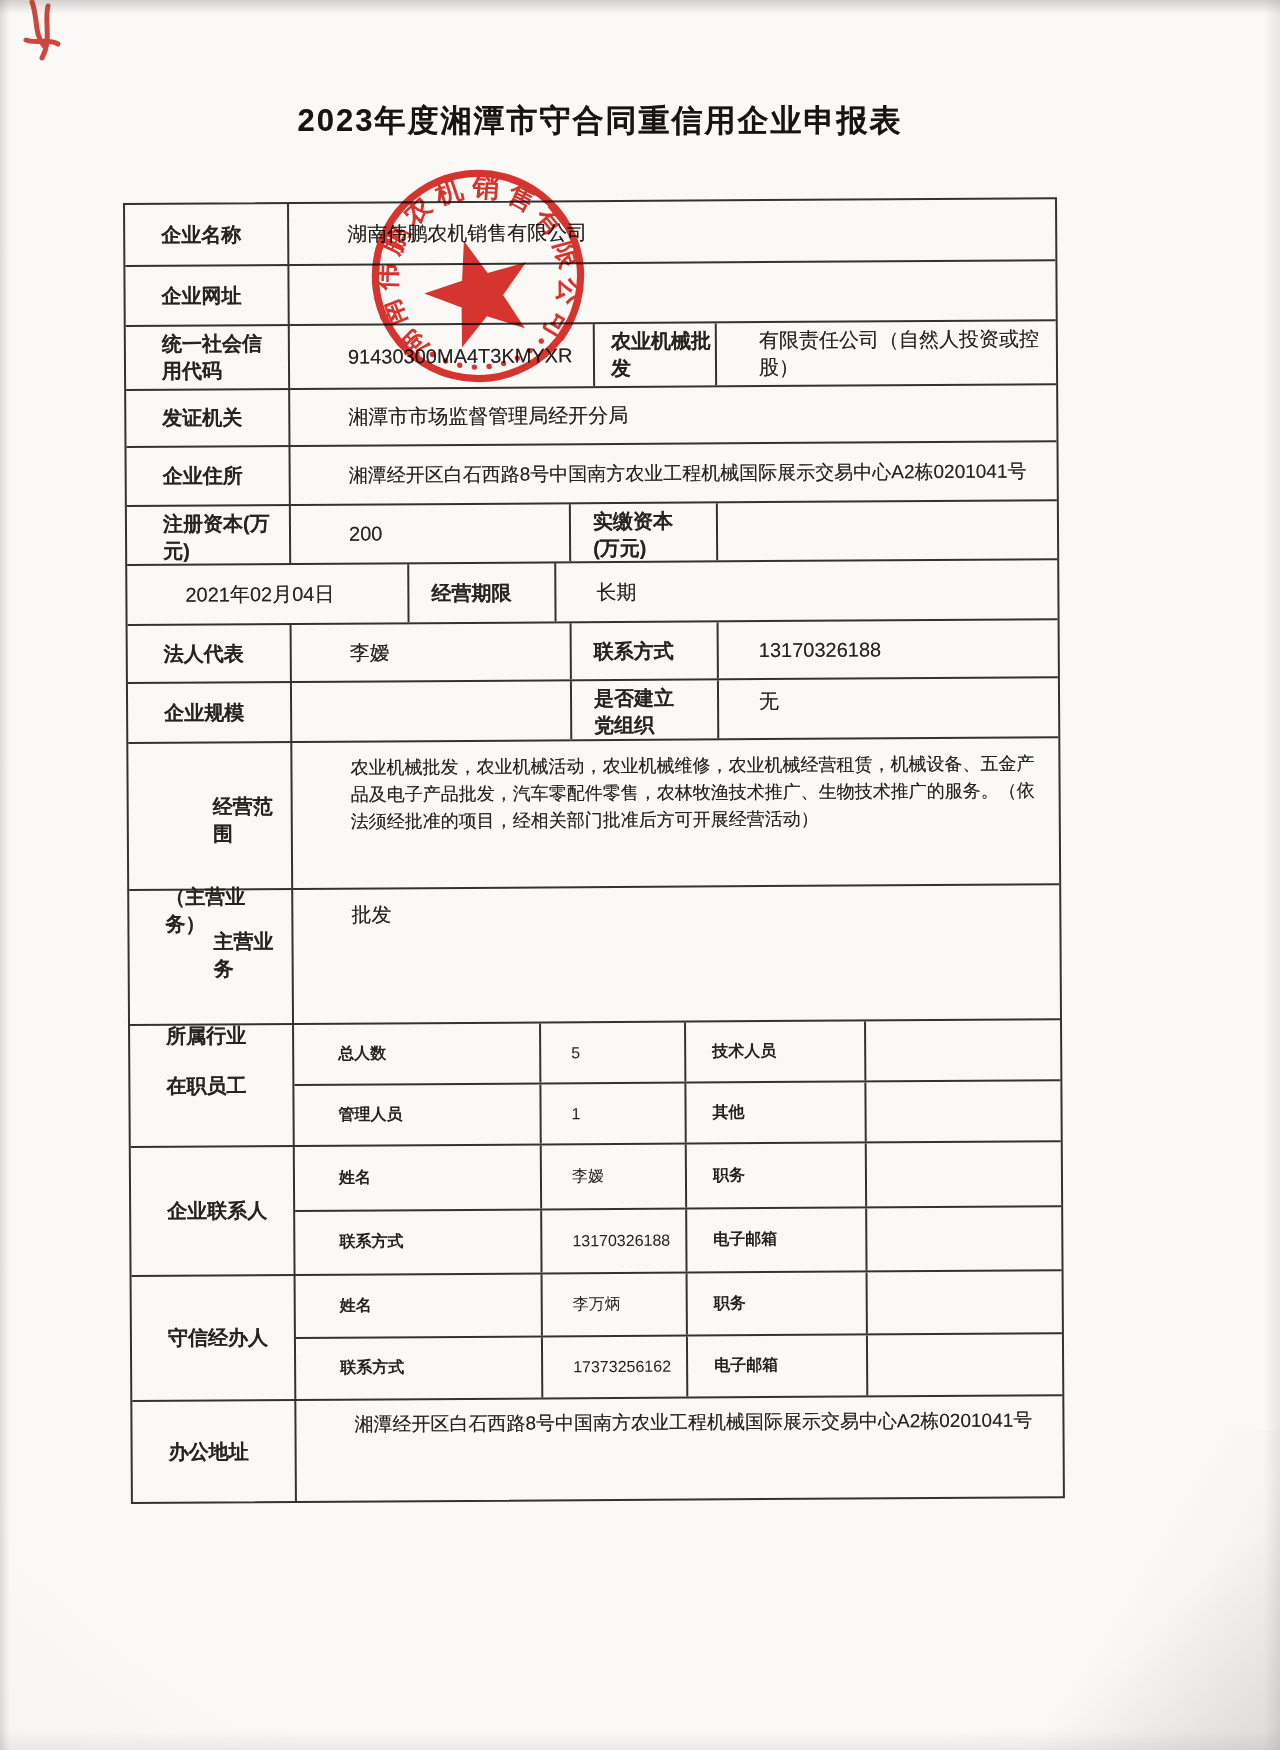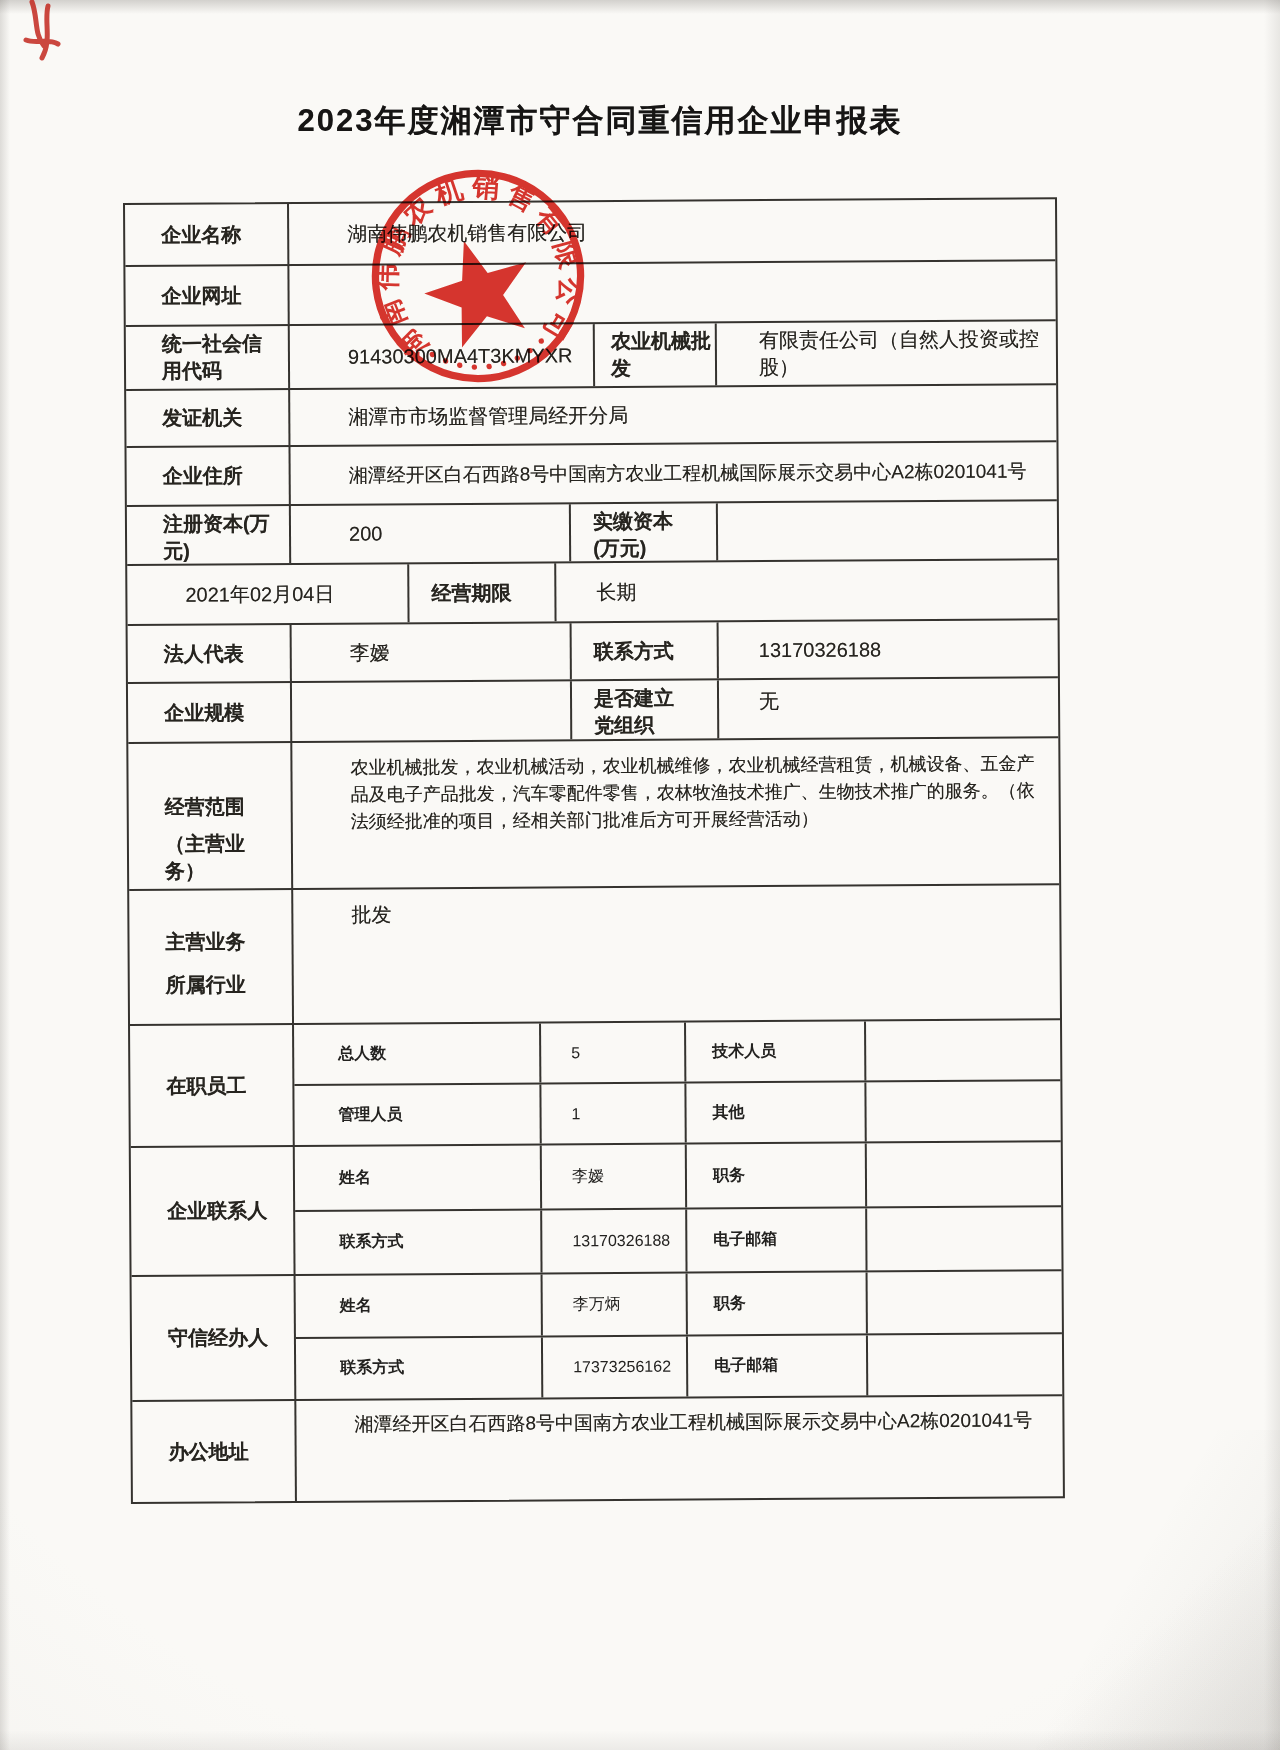--- a/index.html
+++ b/index.html
@@ -32,21 +32,21 @@
     text-shadow:0 0 .4px rgba(20,18,15,.5);}
   .cell + .cell, .subcol{border-left:2px solid #35332f;}
   .label{width:162px;flex:0 0 162px;padding:4px 8px 4px 36px;font-weight:700;flex-wrap:wrap;}
   .value{flex:1 1 auto;padding:4px 10px 4px 58px;font-weight:500;}
   .w305{flex:0 0 305px;width:305px;}
   .w122{flex:0 0 122px;width:122px;padding-left:16px;font-weight:600;}
   .w280{flex:0 0 280px;width:280px;}
   .w147{flex:0 0 147px;width:147px;padding:4px 24px 4px 22px;font-weight:600;flex-wrap:wrap;}
   .vtop{align-items:flex-start;padding-top:12px;}
   .twoline{display:block;align-items:flex-start;}
-  .twoline .l1{margin-top:0;}
+  .twoline .l1{margin-top:0;margin-left:48px;}
   .subcol{flex:1 1 auto;display:flex;flex-direction:column;border-left:2px solid #35332f;}
   .subrow{display:flex;flex:1 1 auto;}
   .subrow + .subrow{border-top:2px solid #35332f;}
   .sublabel{flex:0 0 245px;width:245px;padding:4px 8px 4px 44px;font-weight:600;display:flex;align-items:center;box-sizing:border-box;}
   .subval{flex:0 0 145px;width:145px;padding:4px 8px 4px 30px;display:flex;align-items:center;box-sizing:border-box;}
   .subval .wrapnum{display:inline-block;max-width:112px;word-break:break-all;}
   .sublabel2{flex:0 0 180px;width:180px;padding:4px 8px 4px 26px;font-weight:600;display:flex;align-items:center;box-sizing:border-box;}
   .subval2{flex:1 1 auto;display:flex;align-items:center;box-sizing:border-box;padding:4px 8px;}
   .subrow > div + div{border-left:2px solid #35332f;}
   .scope-text{font-size:18px;line-height:27px;}
@@ -120,29 +120,29 @@
     <div class="row" style="height:58px">
       <div class="cell label">企业规模</div>
       <div class="cell value w280"></div>
       <div class="cell w147">是否建立党组织</div>
       <div class="cell value vtop" style="padding-left:40px;padding-top:8px">无</div>
     </div>
 
     <div class="row" style="height:145px">
       <div class="cell label twoline" style="padding-top:50px">
         <div class="l1">经营范围</div>
-        <div style="margin-top:10px">（主营业务）</div>
+        <div style="margin-top:36px">（主营业务）</div>
       </div>
       <div class="cell value vtop scope-text">农业机械批发，农业机械活动，农业机械维修，农业机械经营租赁，机械设备、五金产品及电子产品批发，汽车零配件零售，农林牧渔技术推广、生物技术推广的服务。（依法须经批准的项目，经相关部门批准后方可开展经营活动）</div>
     </div>
 
     <div class="row" style="height:133px">
       <div class="cell label twoline" style="padding-top:38px">
         <div class="l1">主营业务</div>
-        <div style="margin-top:16px">所属行业</div>
+        <div style="margin-top:40px">所属行业</div>
       </div>
       <div class="cell value vtop">批发</div>
     </div>
 
     <div class="row" style="height:120px">
       <div class="cell label">在职员工</div>
       <div class="subcol">
         <div class="subrow">
           <div class="sublabel">总人数</div>
           <div class="subval">5</div>

